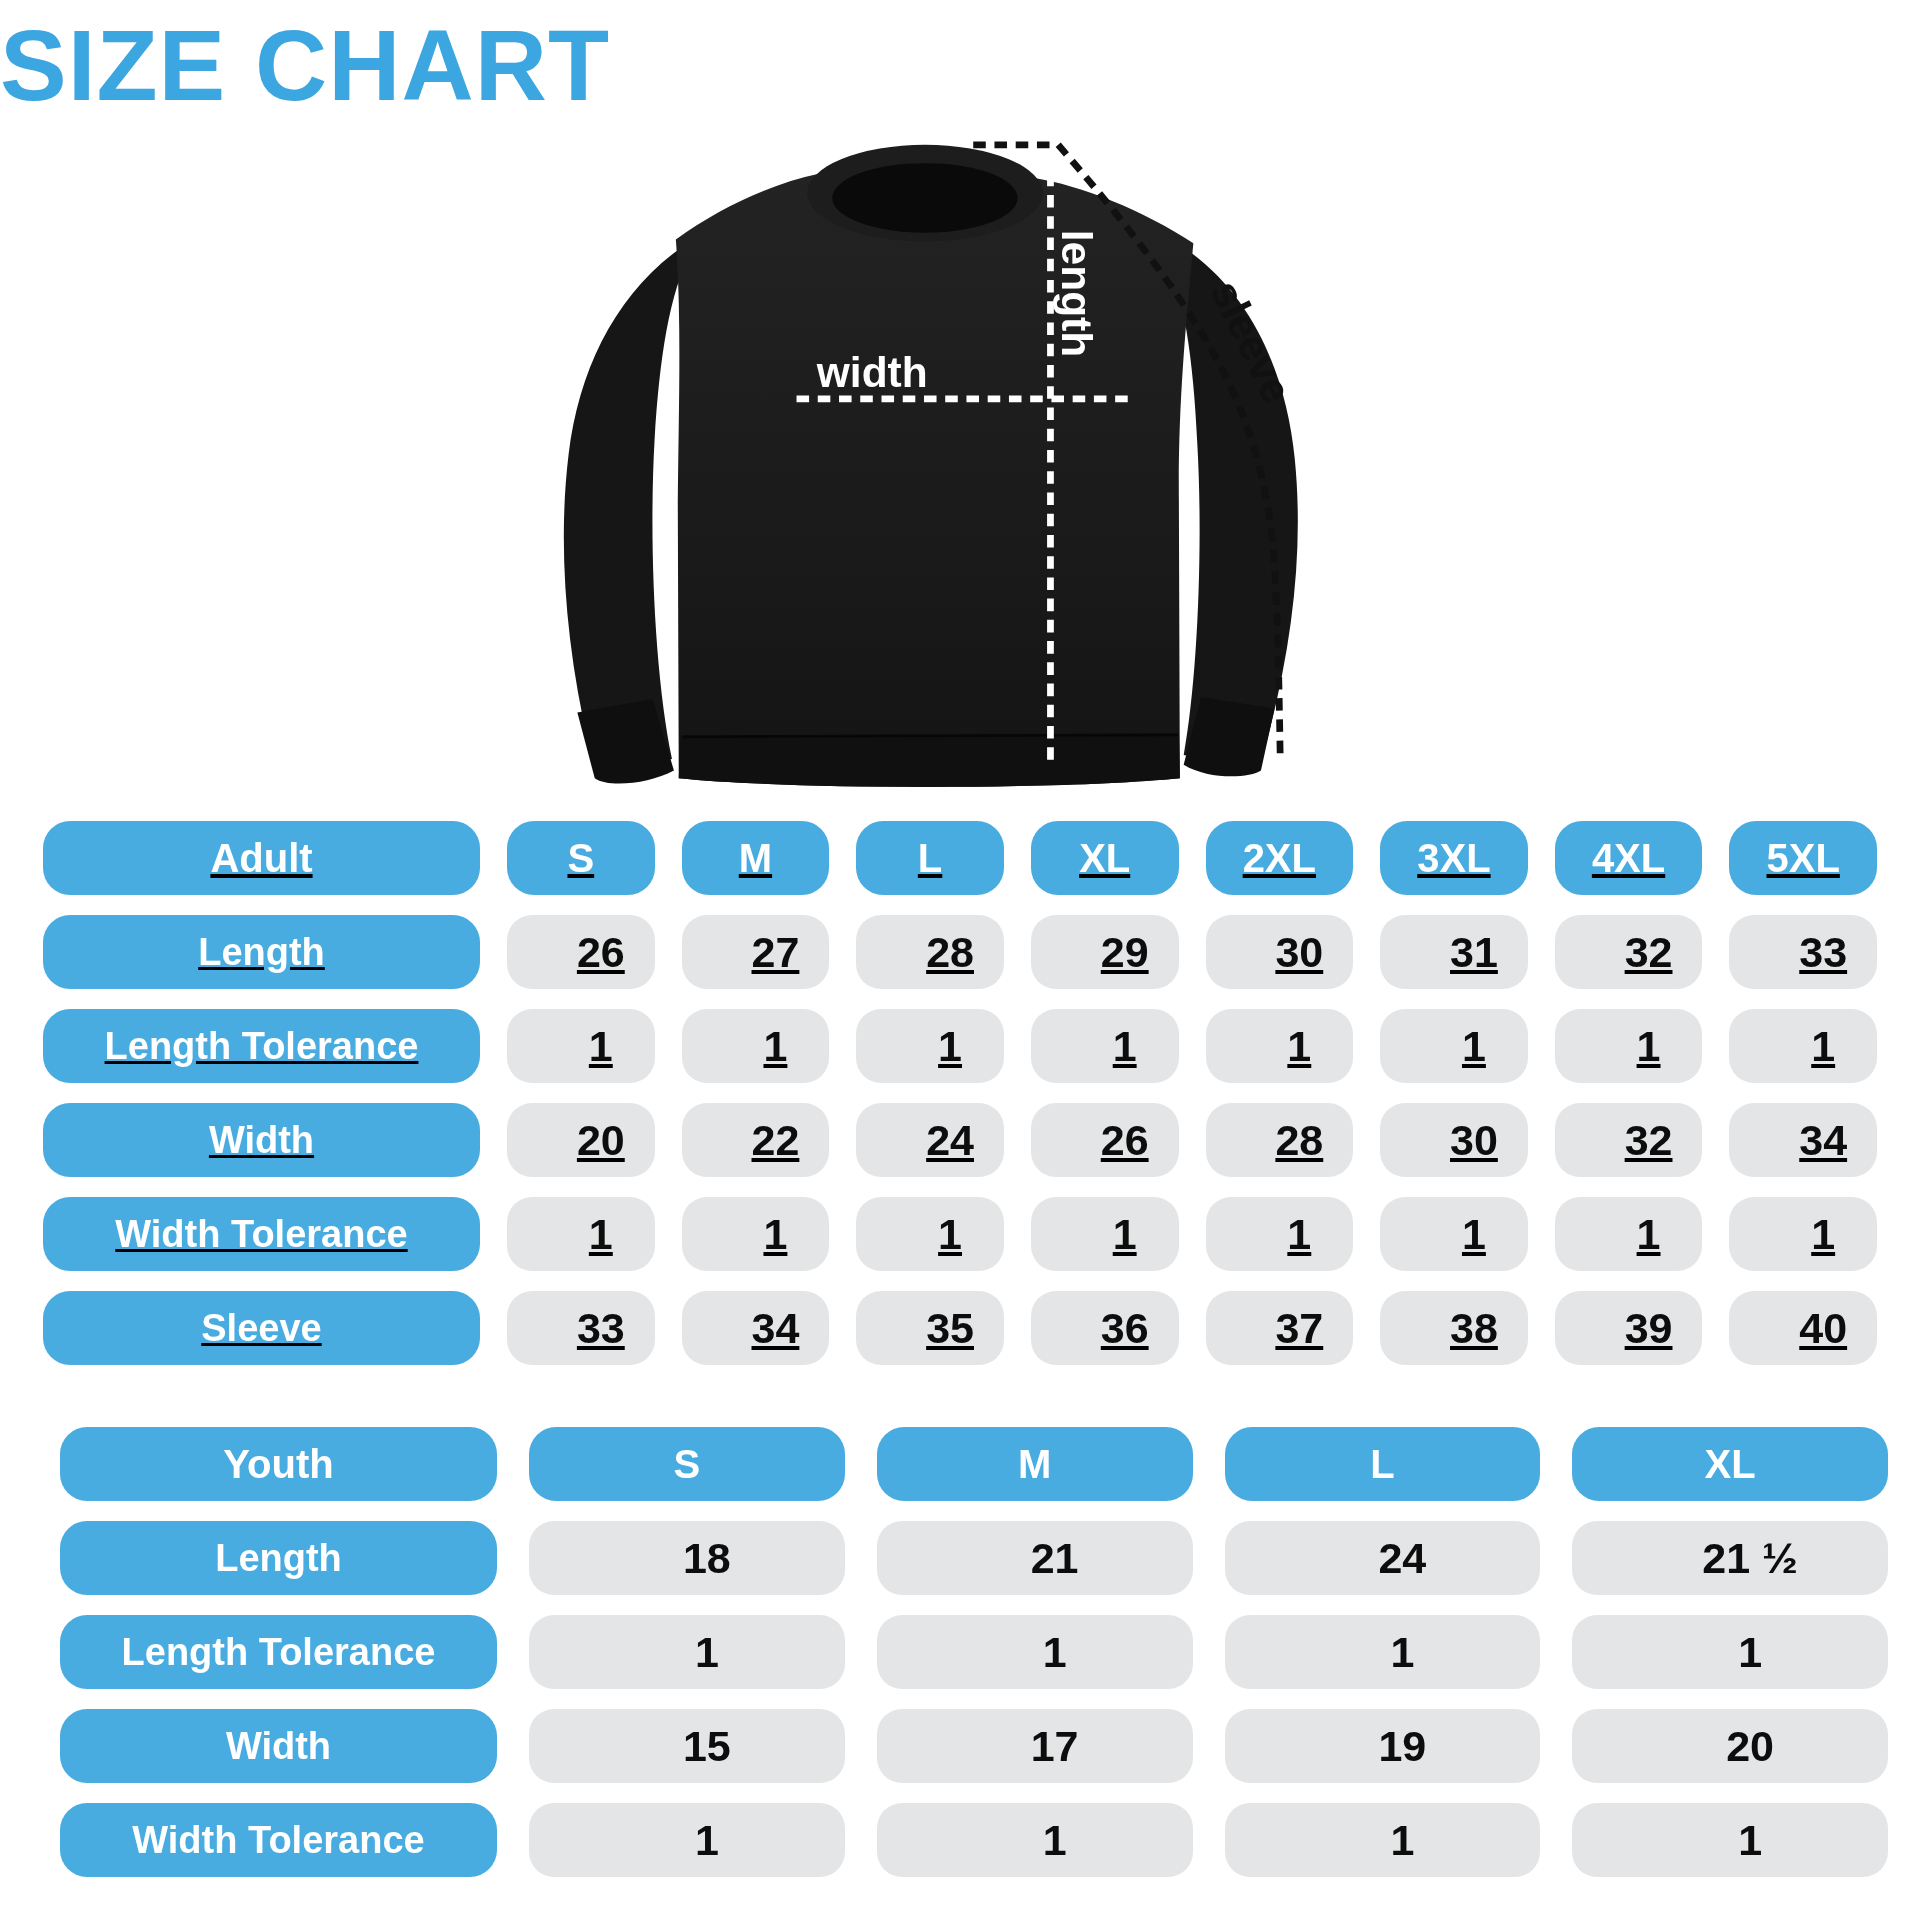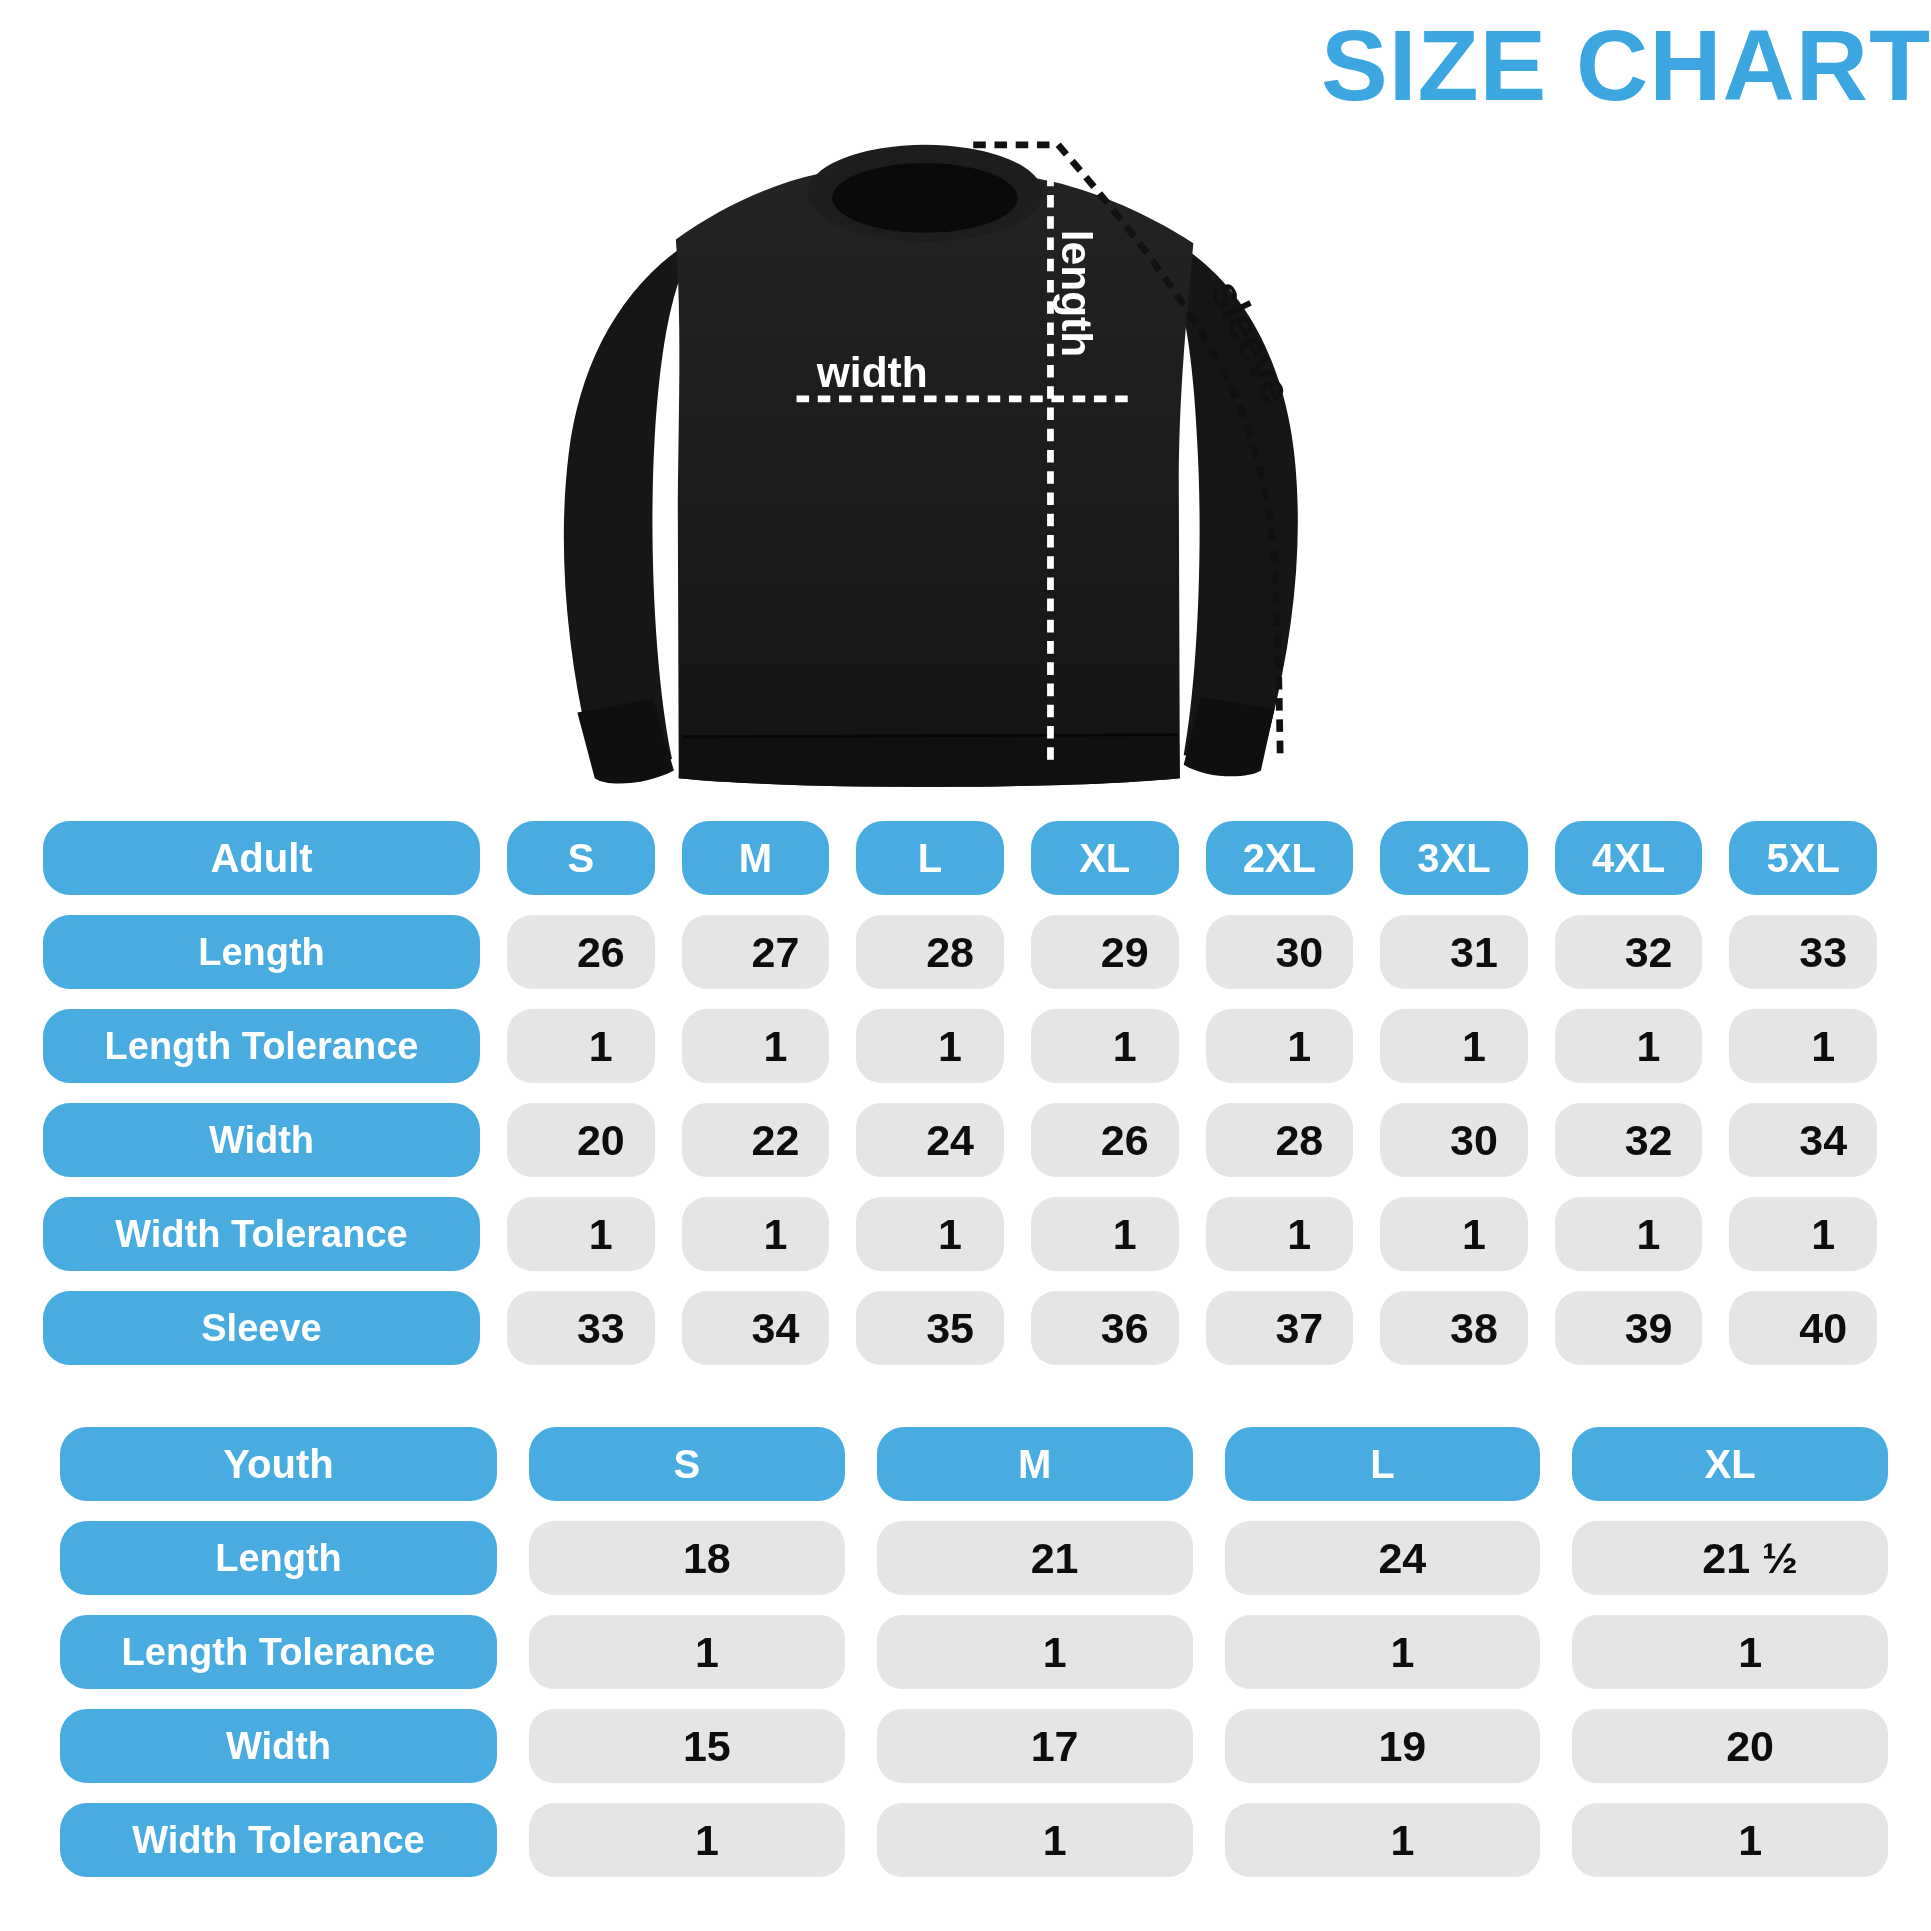--- a/index.html
+++ b/index.html
@@ -1,28 +1,28 @@
 <!DOCTYPE html>
 <html><head>
 <meta charset="utf-8">
 <style>
   html,body{margin:0;padding:0;}
   body{
     width:1931px;height:1931px;background:#ffffff;position:relative;overflow:hidden;
     font-family:"Liberation Sans","DejaVu Sans",sans-serif;
   }
   .page-title{
-    position:absolute;left:0;top:7.7px;width:1931px;text-align:right;
+    position:absolute;left:0;top:7.7px;width:1931px;text-align:left;
     font-size:100px;font-weight:800;letter-spacing:1px;color:#3ca6e0;
   }
   #shirt-svg{position:absolute;left:0;top:0;pointer-events:none;}
 
   
   .sizes-table{position:absolute;display:grid;grid-auto-rows:74px;row-gap:20px;}
-  .adult-table{left:43px;top:821px;width:1834px;grid-template-columns:437px repeat(8,1fr);column-gap:27px;}
+  .adult-table{left:43px;top:821px;width:1834px;grid-template-columns:437px repeat(8,1fr);column-gap:27px;text-decoration:underline;}
   .youth-table{left:60px;top:1427px;width:1828px;grid-template-columns:437px repeat(4,1fr);column-gap:32px;}
   .pill,.cell{
     display:flex;align-items:center;justify-content:center;
     font-weight:700;line-height:1;
   }
   .pill{
     background:#48ace0;color:#ffffff;border-radius:27px;font-size:40px;
   }
   .pill.row-label{font-size:38px;}
   .cell{

